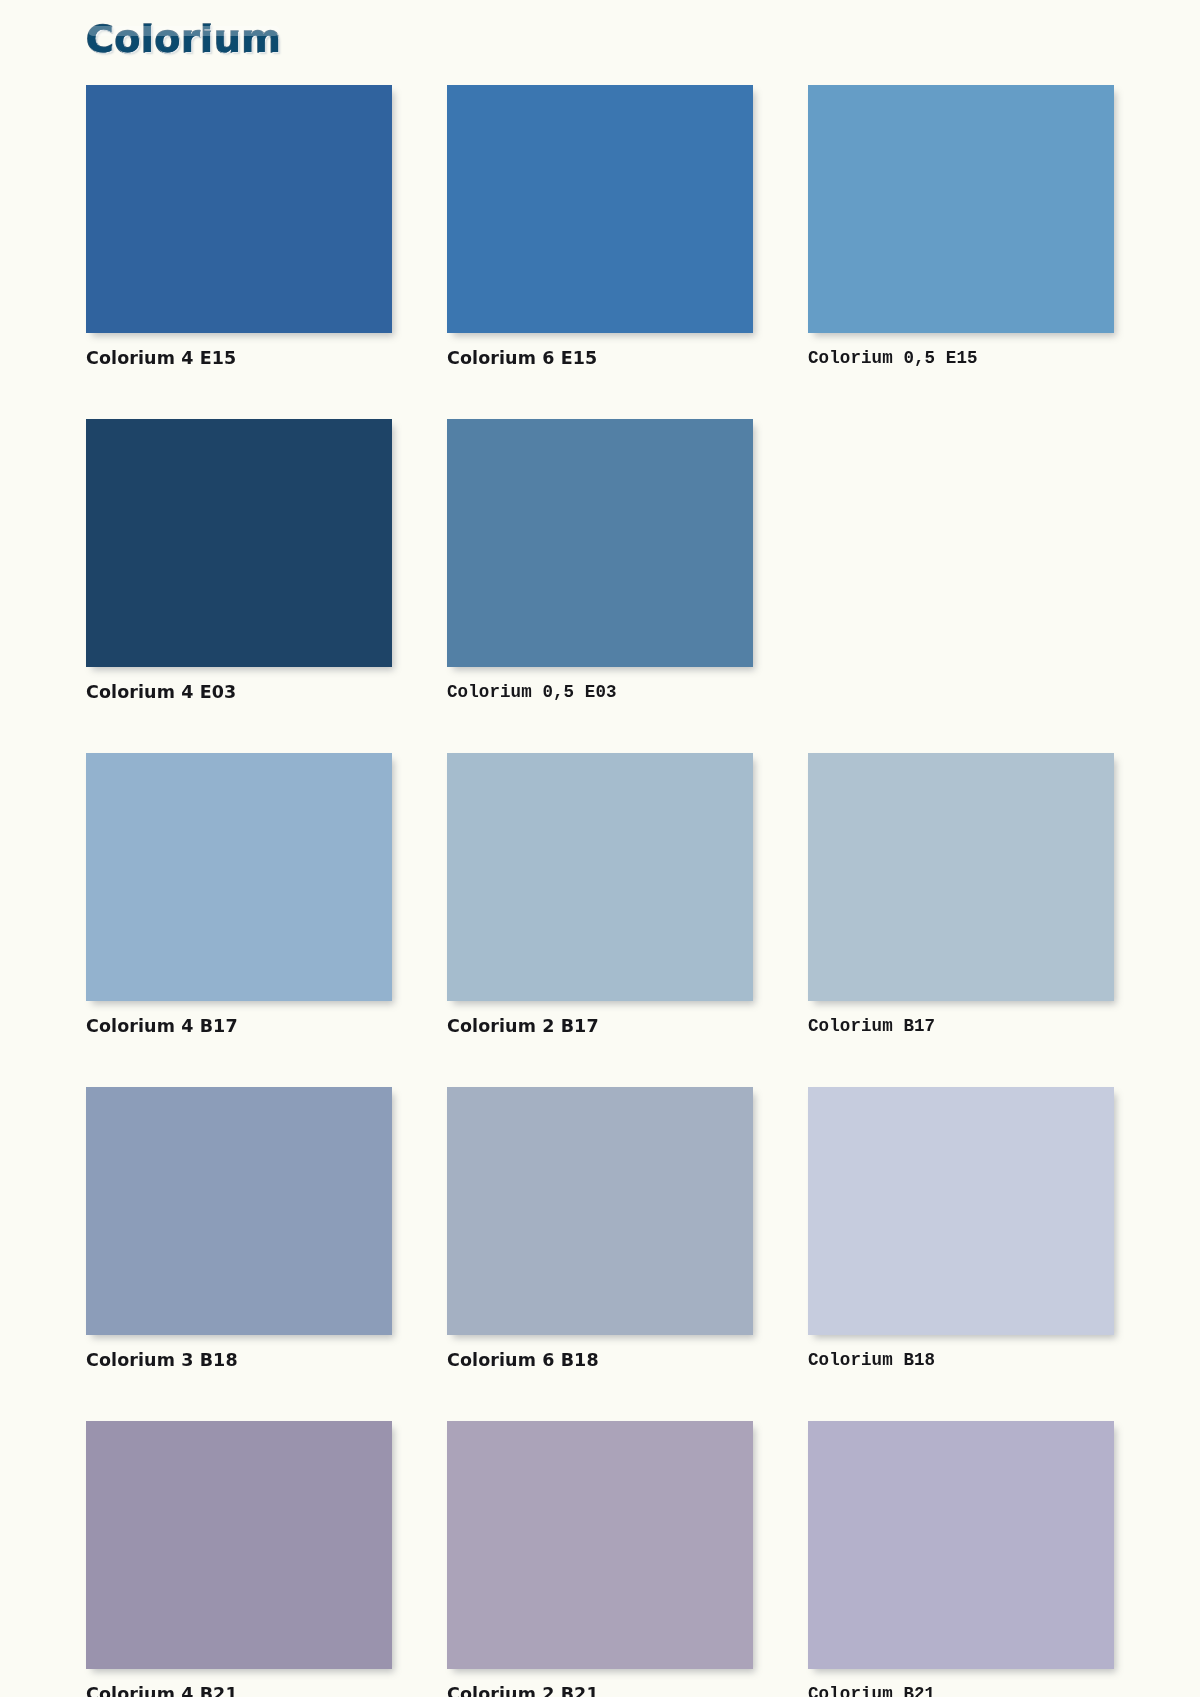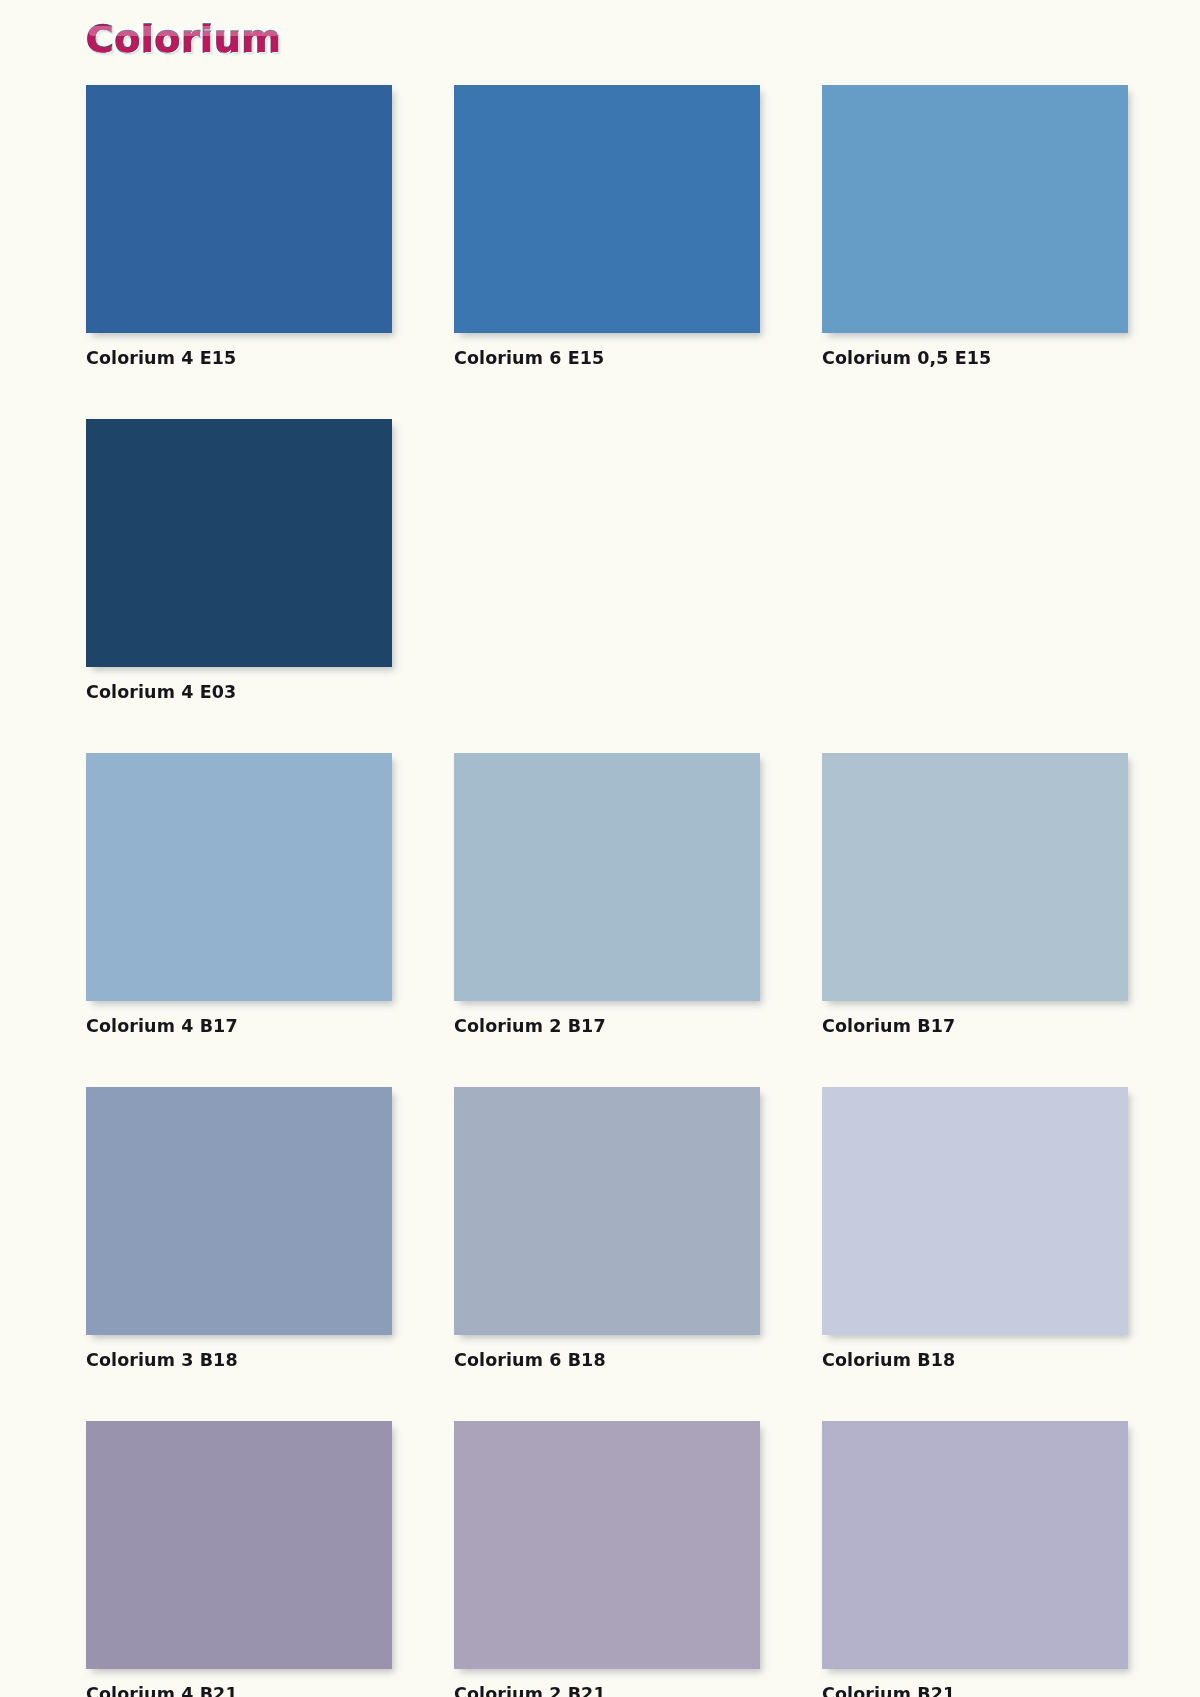--- a/index.html
+++ b/index.html
@@ -24,21 +24,21 @@
     height: 82px;
   }
   .logo {
     position: absolute;
     left: 86px;
     top: 20px;
     font-family: "DejaVu Sans", "Liberation Sans", sans-serif;
     font-size: 38px;
     font-weight: 700;
     letter-spacing: 0.5px;
-    color: #be185d;
+    color: #0c4a6e;
     -webkit-text-stroke: 1.6px #2d5570;
     paint-order: stroke fill;
     text-shadow:
       0 0 0 #2d5570,
       1px 1px 0 rgba(255,255,255,0.85),
       2px 2px 2px rgba(120,140,160,0.30);
     line-height: 1;
     white-space: nowrap;
   }
   .logo::after {
@@ -55,32 +55,33 @@
 
   
   .swatch-grid {
     position: absolute;
     left: 86px;
     top: 85px;
     width: 1030px;
   }
   .swatch-row {
     display: flex;
-    gap: 7px;
+    gap: 0;
     margin-bottom: 51px;
   }
   .swatch-row:last-child {
     margin-bottom: 0;
   }
   .swatch-cell {
     width: 306px;
     margin-right: 55px;
   }
   .swatch-cell:last-child {
     margin-right: 0;
+    font-family: Liberation Mono, monospace;
   }
   .swatch-chip {
     width: 306px;
     height: 248px;
     box-shadow: 4px 5px 7px -2px rgba(120,125,130,0.45);
   }
   .swatch-label {
     margin-top: 15px;
     font-size: 17.5px;
     font-weight: 700;
@@ -108,20 +109,24 @@
       </div>
       <div class="swatch-cell">
         <div class="swatch-chip" style="background: rgb(101, 157, 198);"></div>
         <div class="swatch-label">Colorium 0,5 E15</div>
       </div>
     </div>
     <div class="swatch-row">
       <div class="swatch-cell">
         <div class="swatch-chip" style="background: rgb(30, 68, 103);"></div>
         <div class="swatch-label">Colorium 4 E03</div>
+      </div>
+      <div class="swatch-cell">
+        <div class="swatch-chip" style="background: rgb(83, 128, 165);"></div>
+        <div class="swatch-label">Colorium 0,5 E03</div>
       </div>
     </div>
     <div class="swatch-row">
       <div class="swatch-cell">
         <div class="swatch-chip" style="background: rgb(147, 178, 206);"></div>
         <div class="swatch-label">Colorium 4 B17</div>
       </div>
       <div class="swatch-cell">
         <div class="swatch-chip" style="background: rgb(165, 188, 205);"></div>
         <div class="swatch-label">Colorium 2 B17</div>

